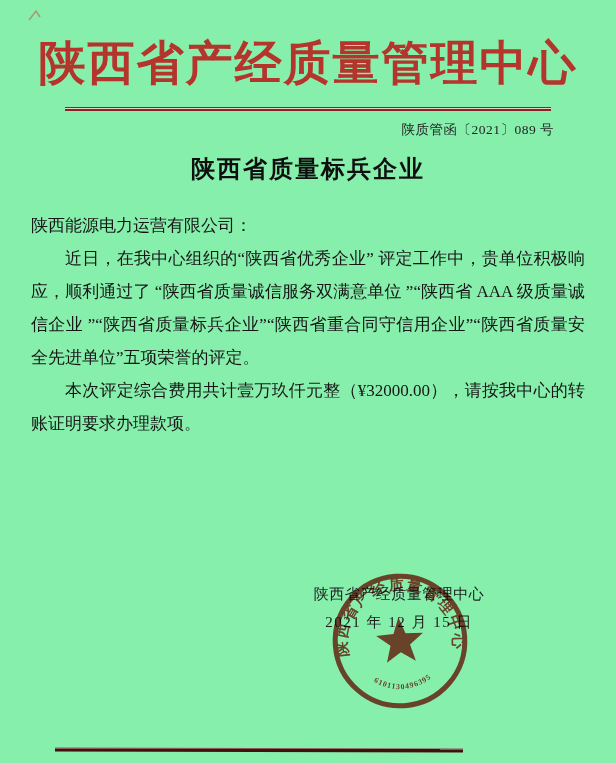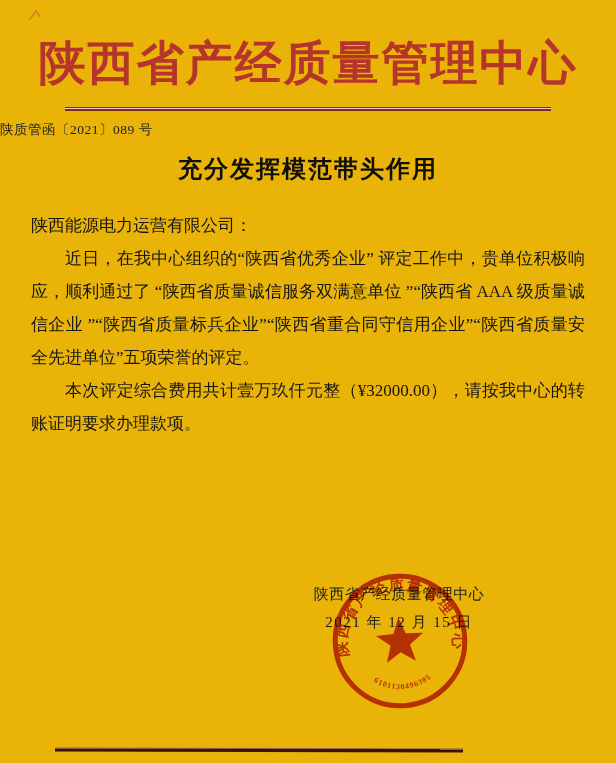--- a/index.html
+++ b/index.html
@@ -1,20 +1,20 @@
 <!DOCTYPE html>
 <html><head>
 <meta charset="utf-8">
 <style>
   html,body{margin:0;padding:0;background:#e8e8e8;}
   .page{
     position:relative;
     width:616px;height:763px;
     margin:0 auto;
-    background:#eab308;
+    background:#86efac;
     font-family:"Liberation Serif","DejaVu Serif",serif;
     color:#1a1a1a;
     overflow:hidden;
     box-shadow:0 0 4px rgba(0,0,0,.2);
   }
   .corner-mark{position:absolute;left:26px;top:7px;opacity:.55;}
   .org-title{
     margin:0;padding-top:33px;
     text-align:center;
     color:#b5342c;
@@ -23,21 +23,21 @@
     white-space:nowrap;
   }
   .red-rule{
     margin:13px auto 0;
     width:486px;height:4px;
     background:linear-gradient(to bottom,#8a2722 0 25%,#e9d3d0 25% 42%,#86241f 42% 100%);
   }
   .doc-number{
     margin-top:10px;
     padding-right:62px;
-    text-align:left;
+    text-align:right;
     font-size:13.5px;color:#232323;
     letter-spacing:.5px;
   }
   .doc-title{
     margin:14px 0 0;
     text-align:center;
     font-size:24px;font-weight:bold;
     letter-spacing:2px;color:#0f0f0f;
   }
   .body-block{
@@ -82,21 +82,21 @@
   <svg class="corner-mark" width="26" height="18" viewBox="0 0 26 18">
     <path d="M3,13 L10,4 L14,10" stroke="#c2554e" stroke-width="1.6" fill="none"></path>
   </svg>
 
   <h1 class="org-title">陕西省产经质量管理中心</h1>
 
   <div class="red-rule"></div>
 
   <div class="doc-number">陕质管函〔2021〕089 号</div>
 
-  <h2 class="doc-title">充分发挥模范带头作用</h2>
+  <h2 class="doc-title">陕西省质量标兵企业</h2>
 
   <div class="body-block">
     <p class="addressee">陕西能源电力运营有限公司：</p>
     <p class="para">近日，在我中心组织的“陕西省优秀企业” 评定工作中，贵单位积极响应，顺利通过了 “陕西省质量诚信服务双满意单位 ”“陕西省 AAA 级质量诚信企业 ”“陕西省质量标兵企业”“陕西省重合同守信用企业”“陕西省质量安全先进单位”五项荣誉的评定。</p>
     <p class="para">本次评定综合费用共计壹万玖仟元整（¥32000.00），请按我中心的转账证明要求办理款项。</p>
   </div>
 
   <div class="signature-org">陕西省产经质量管理中心</div>
   <div class="signature-date">2021 年 12 月 15 日</div>
 

